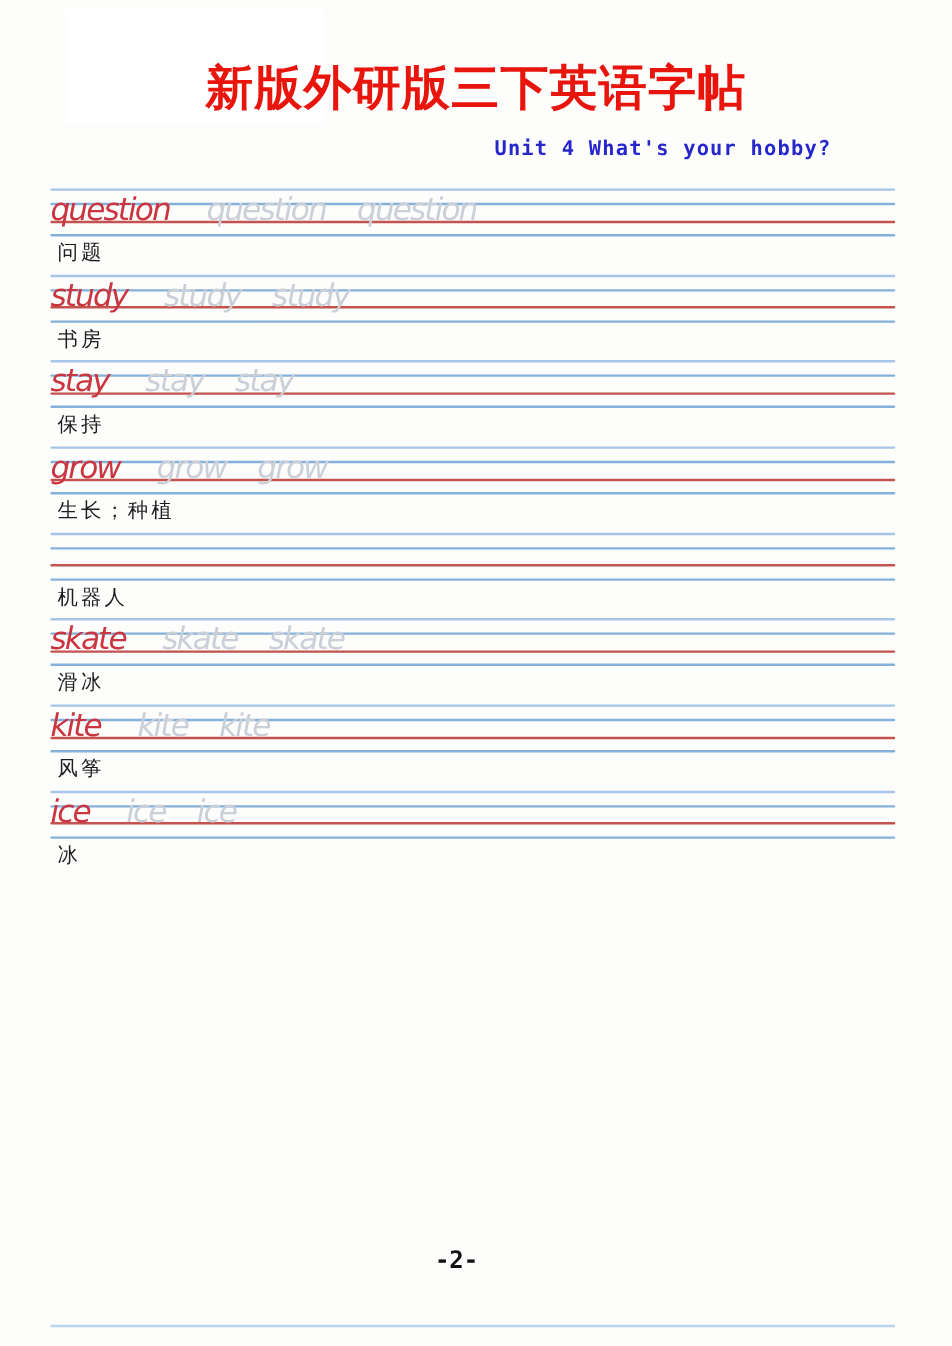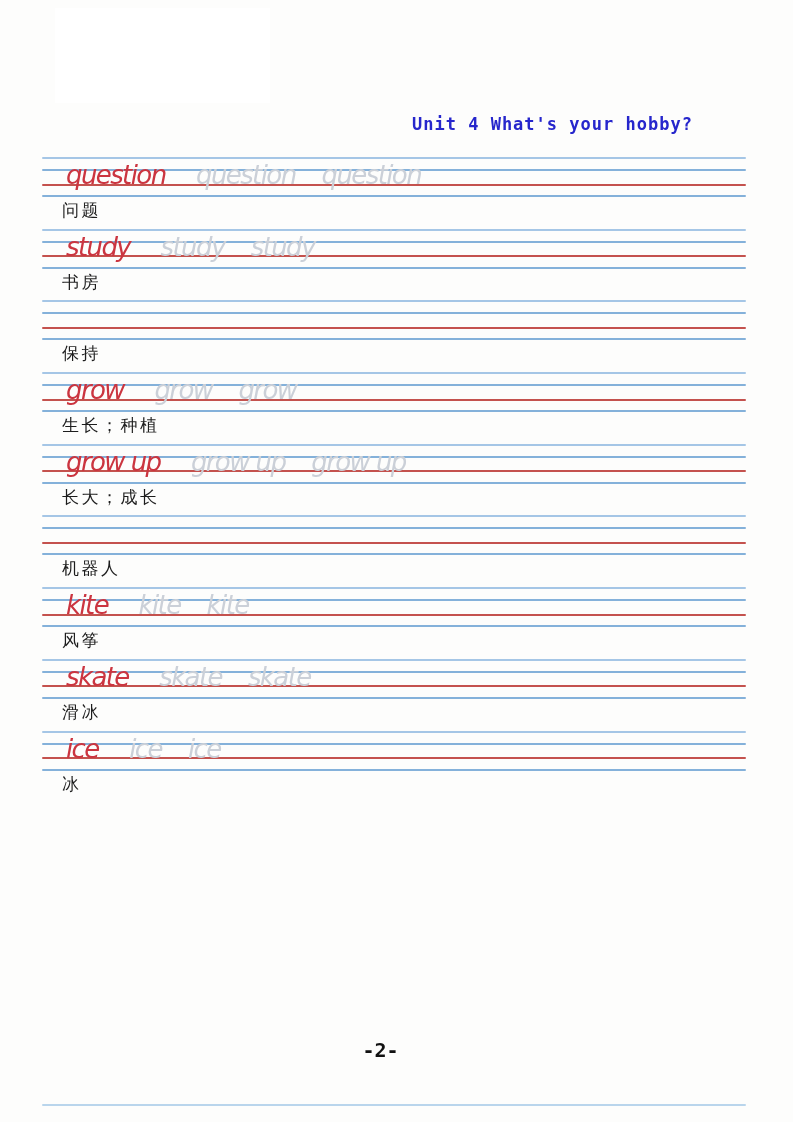--- a/index.html
+++ b/index.html
@@ -28,31 +28,31 @@
     color:#2626cc;white-space:nowrap;font-weight:bold;
   }
   .groups{position:absolute;left:42px;top:157px;width:704px;}
   .word-group{position:relative;width:704px;height:71.7px;}
   .gl{position:absolute;left:0;width:704px;height:2px;border-radius:1px;}
   .gl-top   {top:0;      background:#a5c6e6;}
   .gl-mid   {top:12px;   background:#84b1da;}
   .gl-base  {top:26.5px; background:#c4524e;}
   .gl-bottom{top:38px;   background:#84b1da;}
   .word-row{
-    position:absolute;left:24px;top:3px;line-height:30px;height:30px;
+    position:absolute;left:0;top:3px;line-height:30px;height:30px;
     white-space:nowrap;z-index:2;
   }
   .word{
     font-family:"DejaVu Sans","Liberation Sans",sans-serif;
     font-style:italic;font-size:26px;letter-spacing:-1.6px;
   }
   .word.main{color:#cb3540;}
   .word.trace{color:#cbd0d8;margin-left:26px;}
   .meaning{
-    position:absolute;left:20px;top:44px;z-index:2;
+    position:absolute;left:6px;top:44px;z-index:2;
     font-family:"Liberation Serif","DejaVu Serif",serif;
     font-size:17px;line-height:20px;letter-spacing:2.5px;
     color:#1d1d1d;white-space:nowrap;
   }
   .page-number{
     position:absolute;left:0;right:0;top:1038px;text-align:center;
     transform:translateX(-16px);
     font-family:"DejaVu Sans Mono","Liberation Mono",monospace;
     font-size:20px;font-weight:600;color:#111;
   }
@@ -61,20 +61,21 @@
     background:#b9d5ec;border-radius:1px;
   }
 </style>
 </head>
 <body>
 
 <div class="page">
 
   <div class="watermark-area"></div>
 
+  <div class="title">新版外研版三下英语字帖</div>
 
   <div class="subtitle">Unit 4 What's your hobby?</div>
 
   <div class="groups">
   <div class="word-group">
     <div class="gl gl-top"></div>
     <div class="gl gl-mid"></div>
     <div class="gl gl-base"></div>
     <div class="gl gl-bottom"></div>
     <div class="word-row">
@@ -93,75 +94,68 @@
       <span class="word main">study</span>
     <span class="word trace">study</span><span class="word trace">study</span></div>
     <div class="meaning">书房</div>
   </div>
 
   <div class="word-group">
     <div class="gl gl-top"></div>
     <div class="gl gl-mid"></div>
     <div class="gl gl-base"></div>
     <div class="gl gl-bottom"></div>
+    <div class="word-row">
+      <span class="word main">stay</span>
+    <span class="word trace">stay</span><span class="word trace">stay</span></div>
     <div class="meaning">保持</div>
   </div>
 
 
   <div class="word-group">
     <div class="gl gl-top"></div>
     <div class="gl gl-mid"></div>
     <div class="gl gl-base"></div>
     <div class="gl gl-bottom"></div>
     <div class="word-row">
       <span class="word main">grow</span>
     <span class="word trace">grow</span><span class="word trace">grow</span></div>
     <div class="meaning">生长；种植</div>
   </div>
 
-  <div class="word-group">
-    <div class="gl gl-top"></div>
-    <div class="gl gl-mid"></div>
-    <div class="gl gl-base"></div>
-    <div class="gl gl-bottom"></div>
-    <div class="word-row">
-      <span class="word main">grow up</span>
-    <span class="word trace">grow up</span><span class="word trace">grow up</span></div>
-    <div class="meaning">长大；成长</div>
-  </div>
 
 
   <div class="word-group">
     <div class="gl gl-top"></div>
     <div class="gl gl-mid"></div>
     <div class="gl gl-base"></div>
     <div class="gl gl-bottom"></div>
     <div class="meaning">机器人</div>
   </div>
 
   <div class="word-group">
     <div class="gl gl-top"></div>
     <div class="gl gl-mid"></div>
     <div class="gl gl-base"></div>
     <div class="gl gl-bottom"></div>
     <div class="word-row">
-      <span class="word main">kite</span>
-    <span class="word trace">kite</span><span class="word trace">kite</span></div>
-    <div class="meaning">风筝</div>
+      <span class="word main">skate</span>
+    <span class="word trace">skate</span><span class="word trace">skate</span></div>
+    <div class="meaning">滑冰</div>
   </div>
 
   <div class="word-group">
     <div class="gl gl-top"></div>
     <div class="gl gl-mid"></div>
     <div class="gl gl-base"></div>
     <div class="gl gl-bottom"></div>
     <div class="word-row">
-      <span class="word main">skate</span>
-    <span class="word trace">skate</span><span class="word trace">skate</span></div>
-    <div class="meaning">滑冰</div>
+      <span class="word main">kite</span>
+    <span class="word trace">kite</span><span class="word trace">kite</span></div>
+    <div class="meaning">风筝</div>
   </div>
 
   <div class="word-group">
     <div class="gl gl-top"></div>
     <div class="gl gl-mid"></div>
     <div class="gl gl-base"></div>
     <div class="gl gl-bottom"></div>
     <div class="word-row">
       <span class="word main">ice</span>
     <span class="word trace">ice</span><span class="word trace">ice</span></div>

